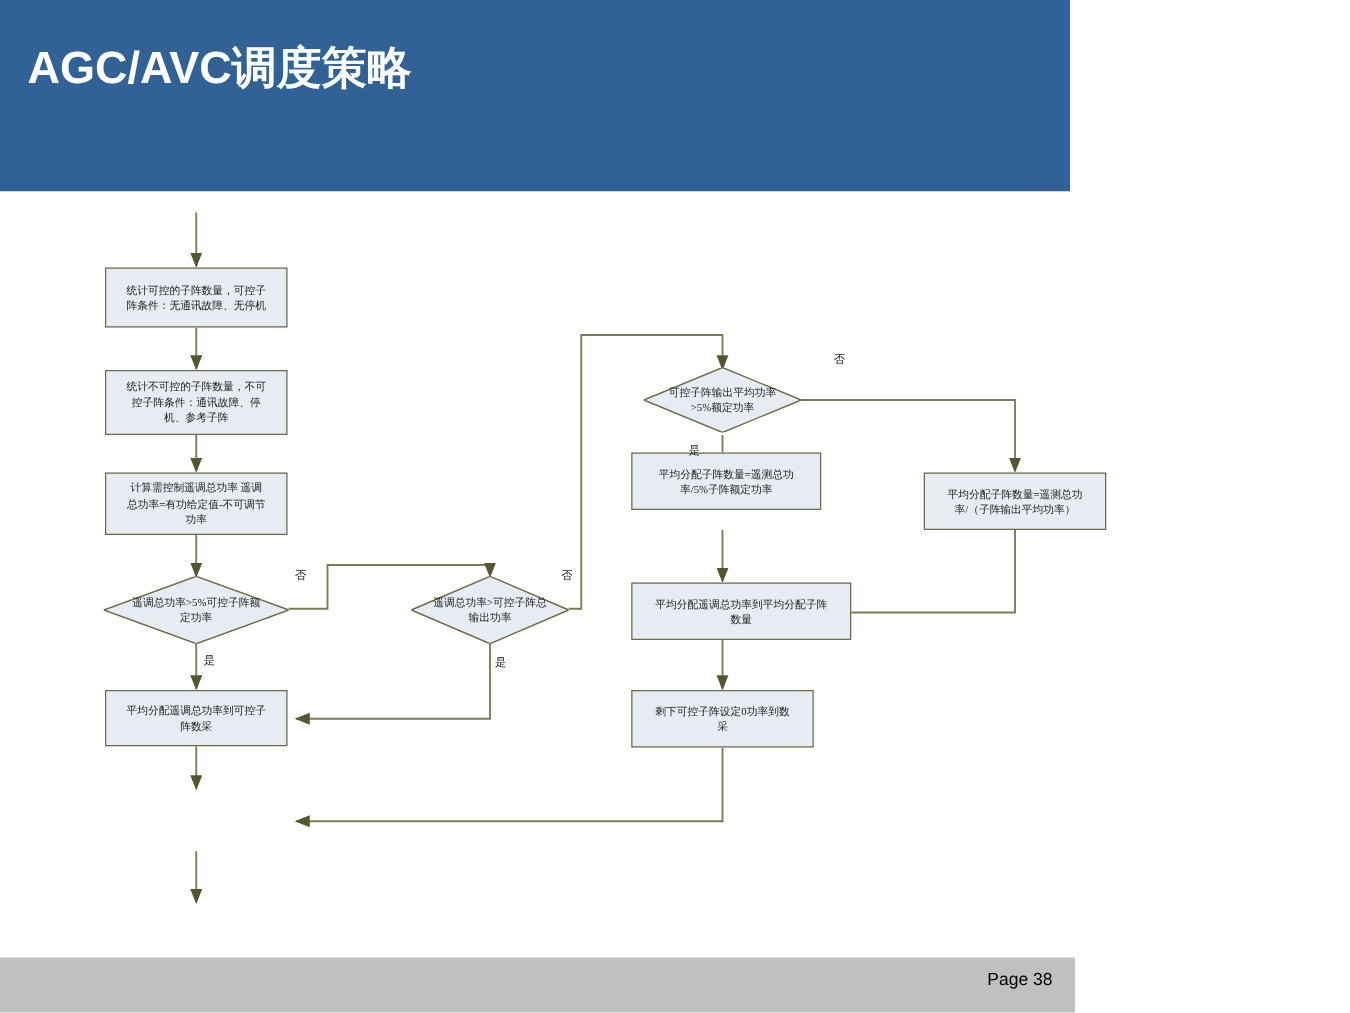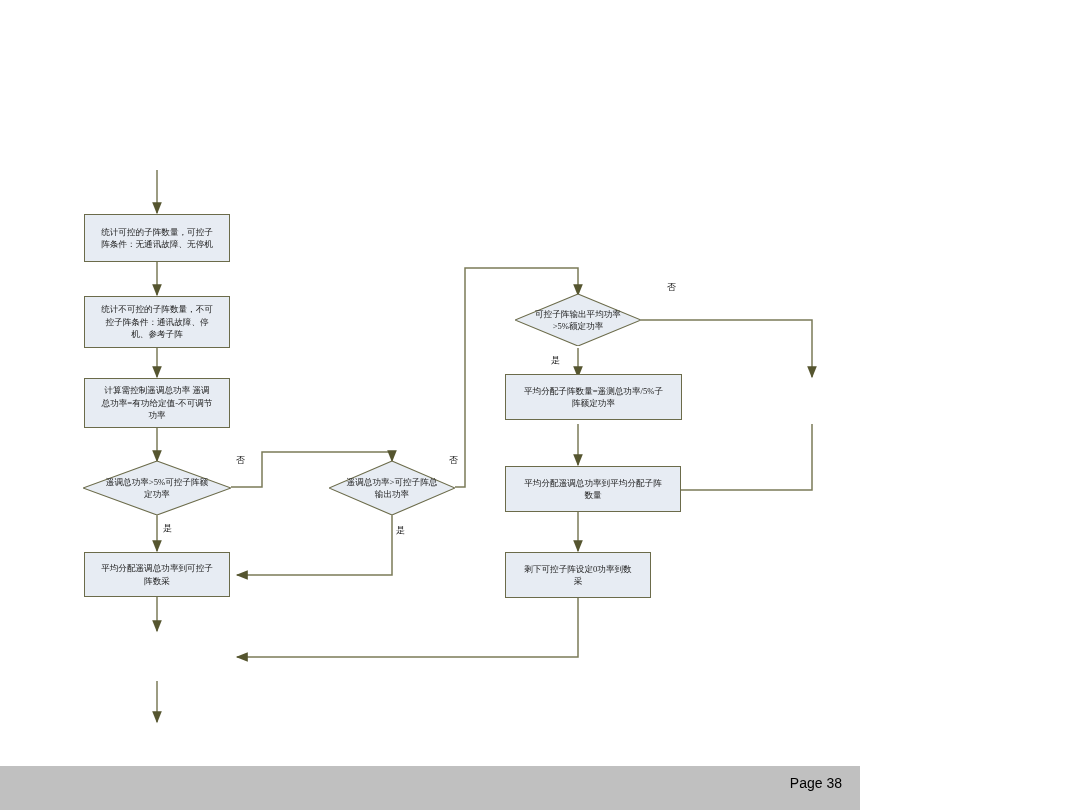--- a/index.html
+++ b/index.html
@@ -118,20 +118,23 @@
     width: 1080px;
     height: 810px;
     overflow: visible;
   }
 </style>
 </head>
 <body>
 
 <div id="slide">
 
+  <div id="title-banner">
+    <div id="page-title">AGC/AVC调度策略</div>
+  </div>
 
   <div id="flowchart">
 
     <svg class="links" viewBox="0 0 1080 810" preserveAspectRatio="none" aria-hidden="true">
       <defs>
         <marker id="arr" markerWidth="9" markerHeight="9" refX="7.2" refY="3.2" orient="auto" markerUnits="strokeWidth">
           <path d="M0,0 L8,3.2 L0,6.4 z" fill="#55552f"></path>
         </marker>
       </defs>
       <g stroke="#7b7b58" stroke-width="1.5" fill="none">
@@ -196,24 +199,27 @@
       <div class="diamond-label">遥调总功率&gt;可控子阵总输出功率</div>
     </div>
 
     <div class="diamond-wrap" style="left:515px; top:294px; width:126px; height:52px;">
       <svg class="diamond-shape" viewBox="0 0 126 52" preserveAspectRatio="none">
         <polygon points="63,0 126,26 63,52 0,26" fill="#e7ecf3" stroke="#6b6b4a" stroke-width="1.1"></polygon>
       </svg>
       <div class="diamond-label">可控子阵输出平均功率&gt;5%额定功率</div>
     </div>
 
-    <div class="node proc" style="left:505px; top:374px; width:177px; height:46px;">
+    <div class="node proc" style="left:505px; top:362px; width:152px; height:46px;">
       <span>平均分配子阵数量=遥测总功率/5%子阵额定功率</span>
     </div>
 
+    <div class="node proc" style="left:739px; top:378px; width:146px; height:46px;">
+      <span>平均分配子阵数量=遥测总功率/（子阵输出平均功率）</span>
+    </div>
 
     <div class="node proc" style="left:505px; top:466px; width:176px; height:46px;">
       <span>平均分配遥调总功率到平均分配子阵数量</span>
     </div>
 
     <div class="node proc" style="left:505px; top:552px; width:146px; height:46px;">
       <span>剩下可控子阵设定0功率到数采</span>
     </div>
 
     <div class="node proc" style="left:84px; top:552px; width:146px; height:45px;">

